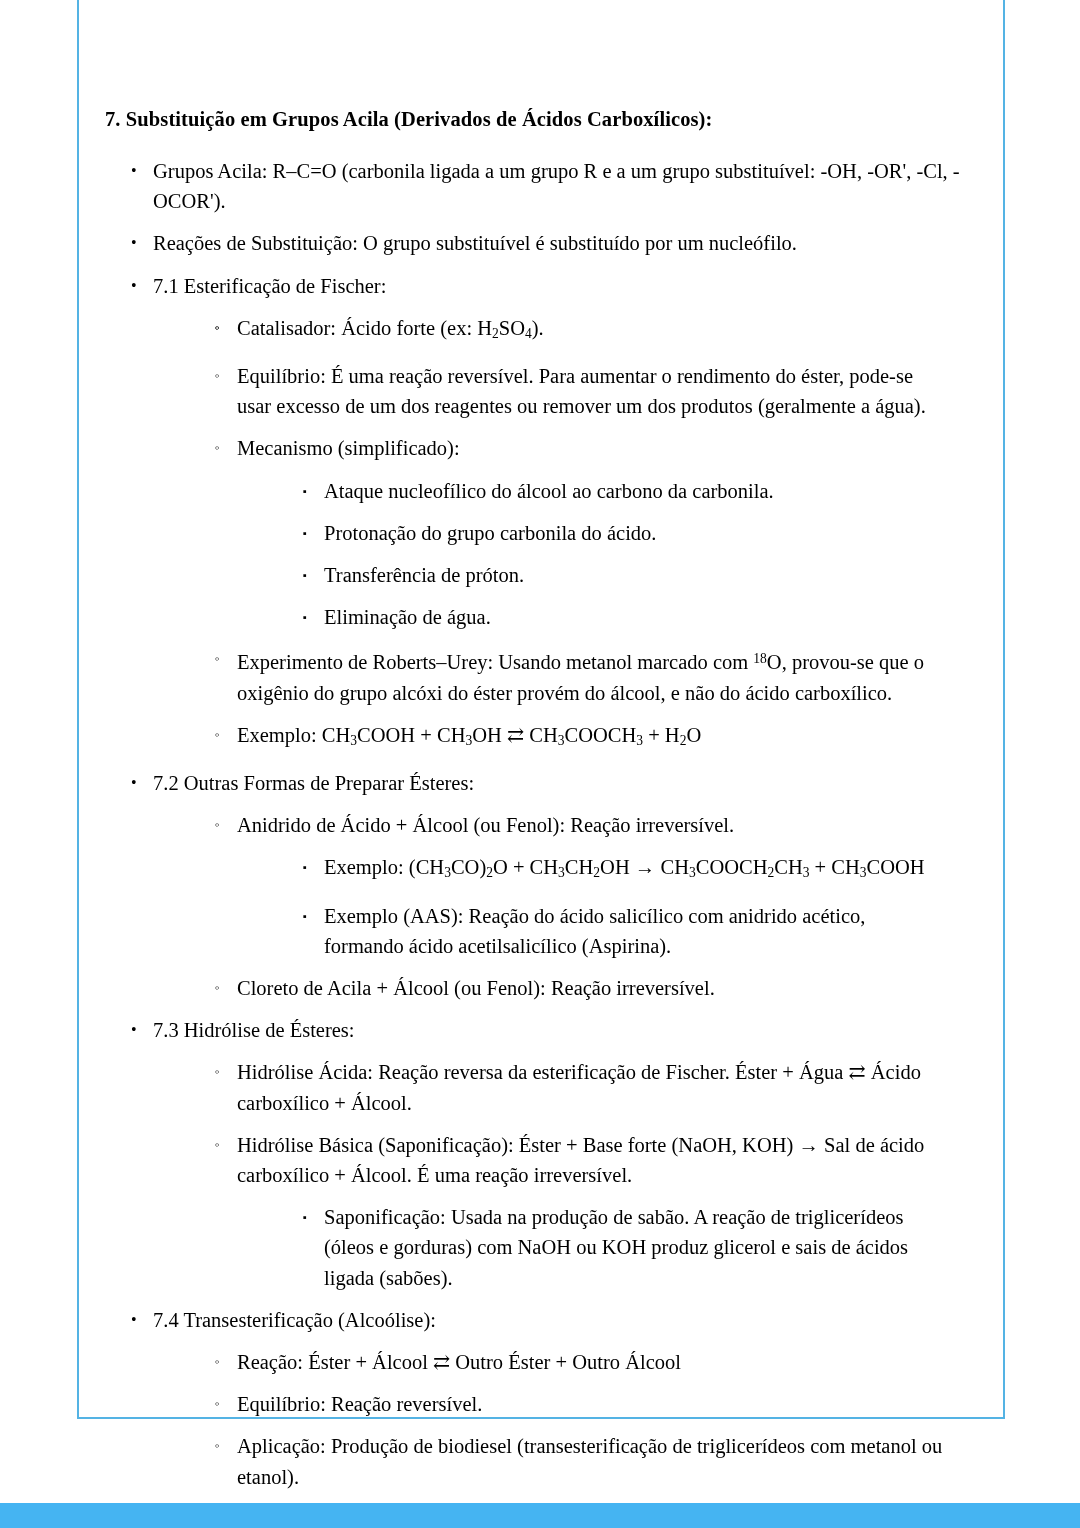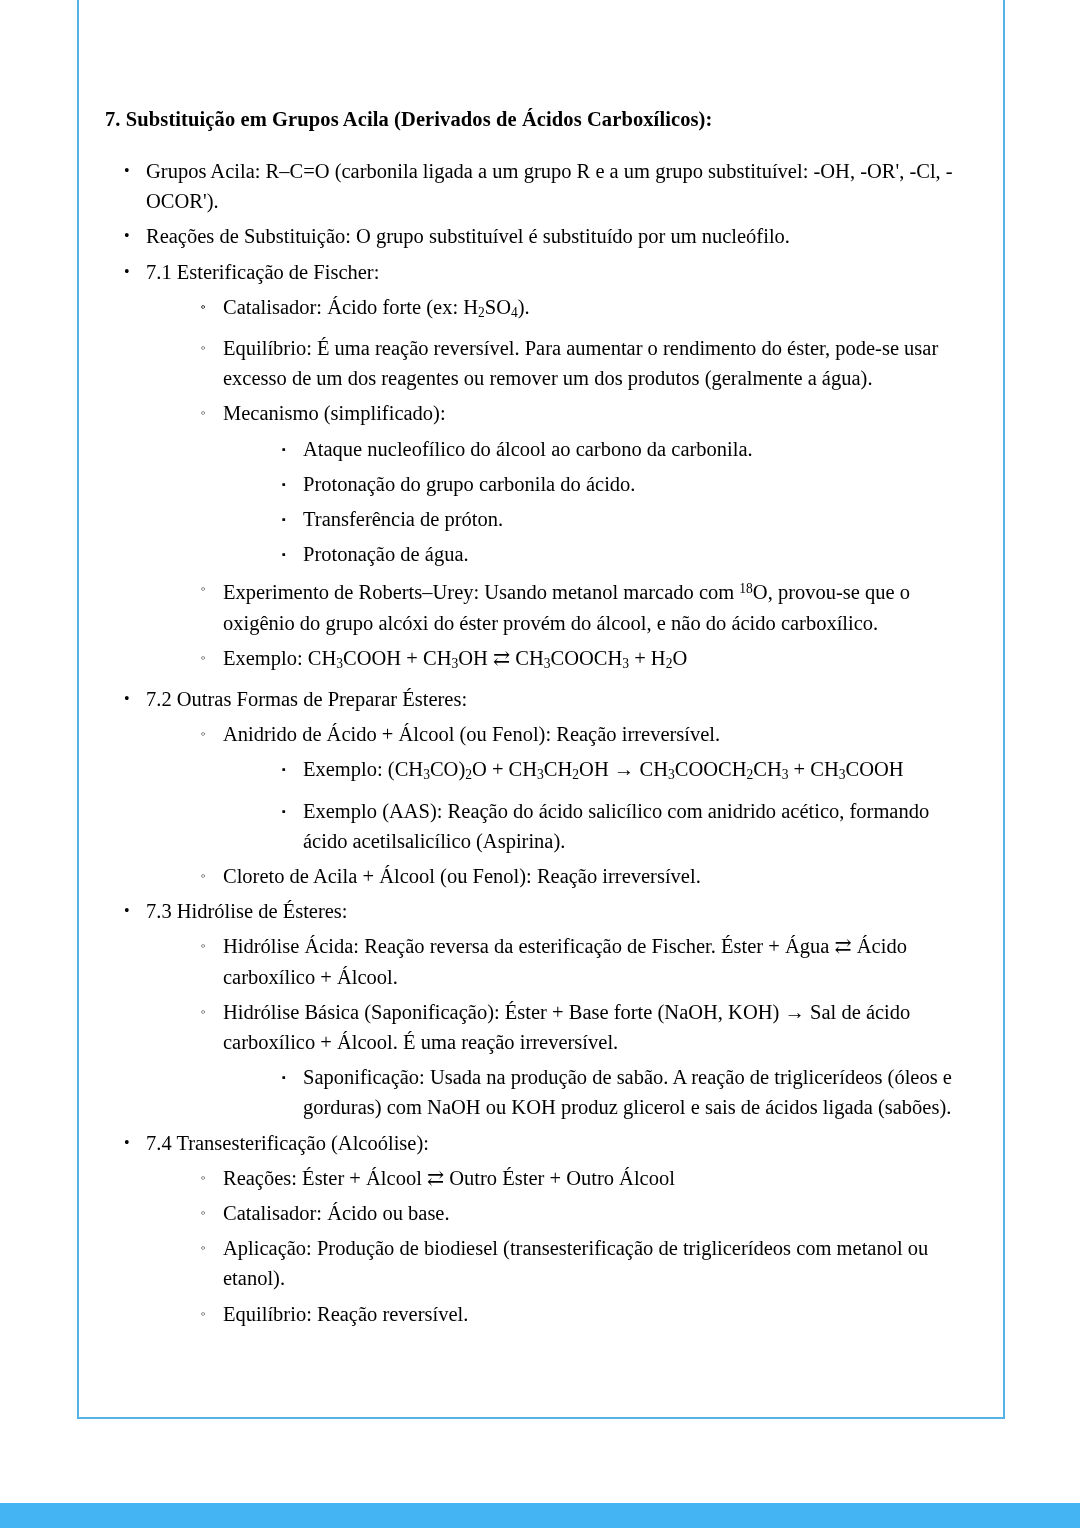--- a/index.html
+++ b/index.html
@@ -70,21 +70,21 @@
   ul {
     list-style: none;
     margin: 0;
     padding: 0;
   }
 
   li {
     position: relative;
     font-size: 20.5px;
     line-height: 30.2px;
-    margin: 5px;
+    margin: 12px;
   }
 
   
   ul.lvl1 > li {
     padding-left: 36px;
   }
   ul.lvl1 > li > .bullet {
     position: absolute;
     left: 14px;
     top: 0;
@@ -183,21 +183,21 @@
             <li>
               <span class="bullet"></span>
               <span class="txt">Protonação do grupo carbonila do ácido.</span>
             </li>
             <li>
               <span class="bullet"></span>
               <span class="txt">Transferência de próton.</span>
             </li>
             <li>
               <span class="bullet"></span>
-              <span class="txt">Protonação de água.</span>
+              <span class="txt">Eliminação de água.</span>
             </li>
           </ul>
         </li>
 
         <li>
           <span class="bullet"></span>
           <span class="txt"><span>Experimento de Roberts–Urey: Usando metanol marcado com </span><sup>18</sup><span>O, provou-se que o oxigênio do grupo alcóxi do éster provém do álcool, e não do ácido carboxílico.</span></span>
         </li>
 
         <li>
@@ -262,33 +262,29 @@
       </ul>
     </li>
 
     <li>
       <span class="bullet"></span>
       <span class="txt">7.4 Transesterificação (Alcoólise):</span>
 
       <ul class="lvl2">
         <li>
           <span class="bullet"></span>
-          <span class="txt">Reações: Éster + Álcool ⇄ Outro Éster + Outro Álcool</span>
-        </li>
-        <li>
-          <span class="bullet"></span>
-          <span class="txt">Catalisador: Ácido ou base.</span>
+          <span class="txt">Reação: Éster + Álcool ⇄ Outro Éster + Outro Álcool</span>
+        </li>
+        <li>
+          <span class="bullet"></span>
+          <span class="txt">Equilíbrio: Reação reversível.</span>
         </li>
         <li>
           <span class="bullet"></span>
           <span class="txt">Aplicação: Produção de biodiesel (transesterificação de triglicerídeos com metanol ou etanol).</span>
-        </li>
-        <li>
-          <span class="bullet"></span>
-          <span class="txt">Equilíbrio: Reação reversível.</span>
         </li>
       </ul>
     </li>
 
   </ul>
 </div>
 
 <div id="bottom-band"></div>
 
 </body></html>

